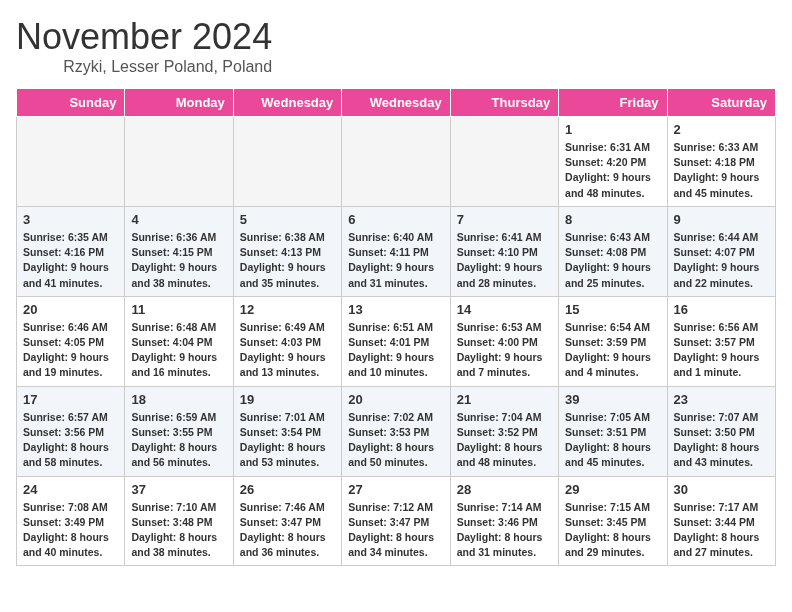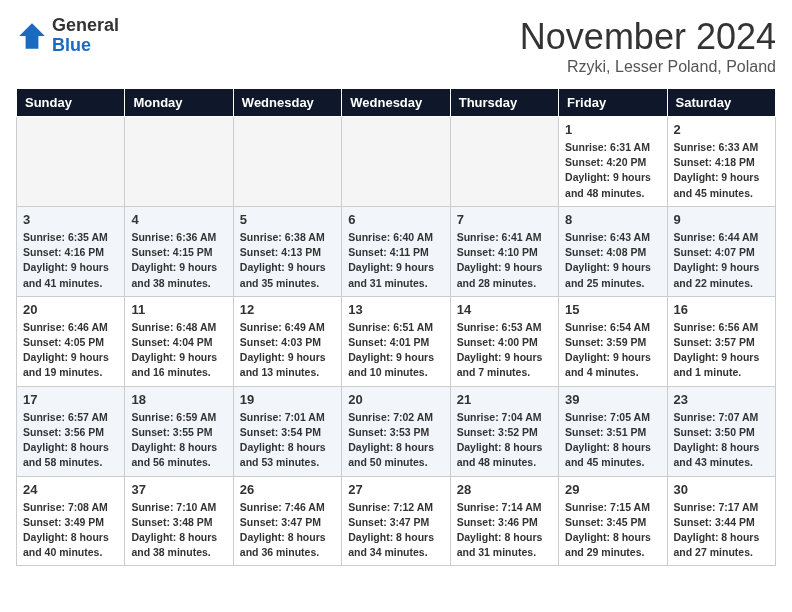--- a/index.html
+++ b/index.html
@@ -42,23 +42,23 @@
     }
     .location {
       font-size: 16px;
       color: #555;
     }
     .calendar {
       width: 100%;
       border-collapse: collapse;
     }
     .calendar th {
-      background-color: #0f172a;
+      background-color: #ec4899;
       color: white;
-      text-align: left;
+      text-align: right;
       padding: 6px 8px;
       font-size: 13px;
       font-weight: bold;
       border: 1px solid #fff;
     }
     .calendar td {
       vertical-align: top;
       padding: 5px 6px;
       border: 1px solid #ccc;
       width: calc(100% / 7);
@@ -87,29 +87,20 @@
     }
     
     .row-odd td { background: #fff; }
     .row-even td { background: #dce8f5; }
     .row-odd td.empty { background: #f5f5f5; }
   </style>
 </head>
 <body>
 
 <div class="header-area">
-  <div class="logo">
-    <svg class="logo-icon" viewBox="0 0 40 40" xmlns="http://www.w3.org/2000/svg">
-      <polygon points="20,4 36,20 28,20 28,36 12,36 12,20 4,20" fill="#1a6abf"></polygon>
-    </svg>
-    <div class="logo-text">
-      <span class="general">General</span><br>
-      <span class="blue">Blue</span>
-    </div>
-  </div>
   <div class="title-area">
     <div class="month-title">November 2024</div>
     <div class="location">Rzyki, Lesser Poland, Poland</div>
   </div>
 </div>
 
 <table class="calendar">
   <thead>
     <tr>
     <th>Sunday</th>

